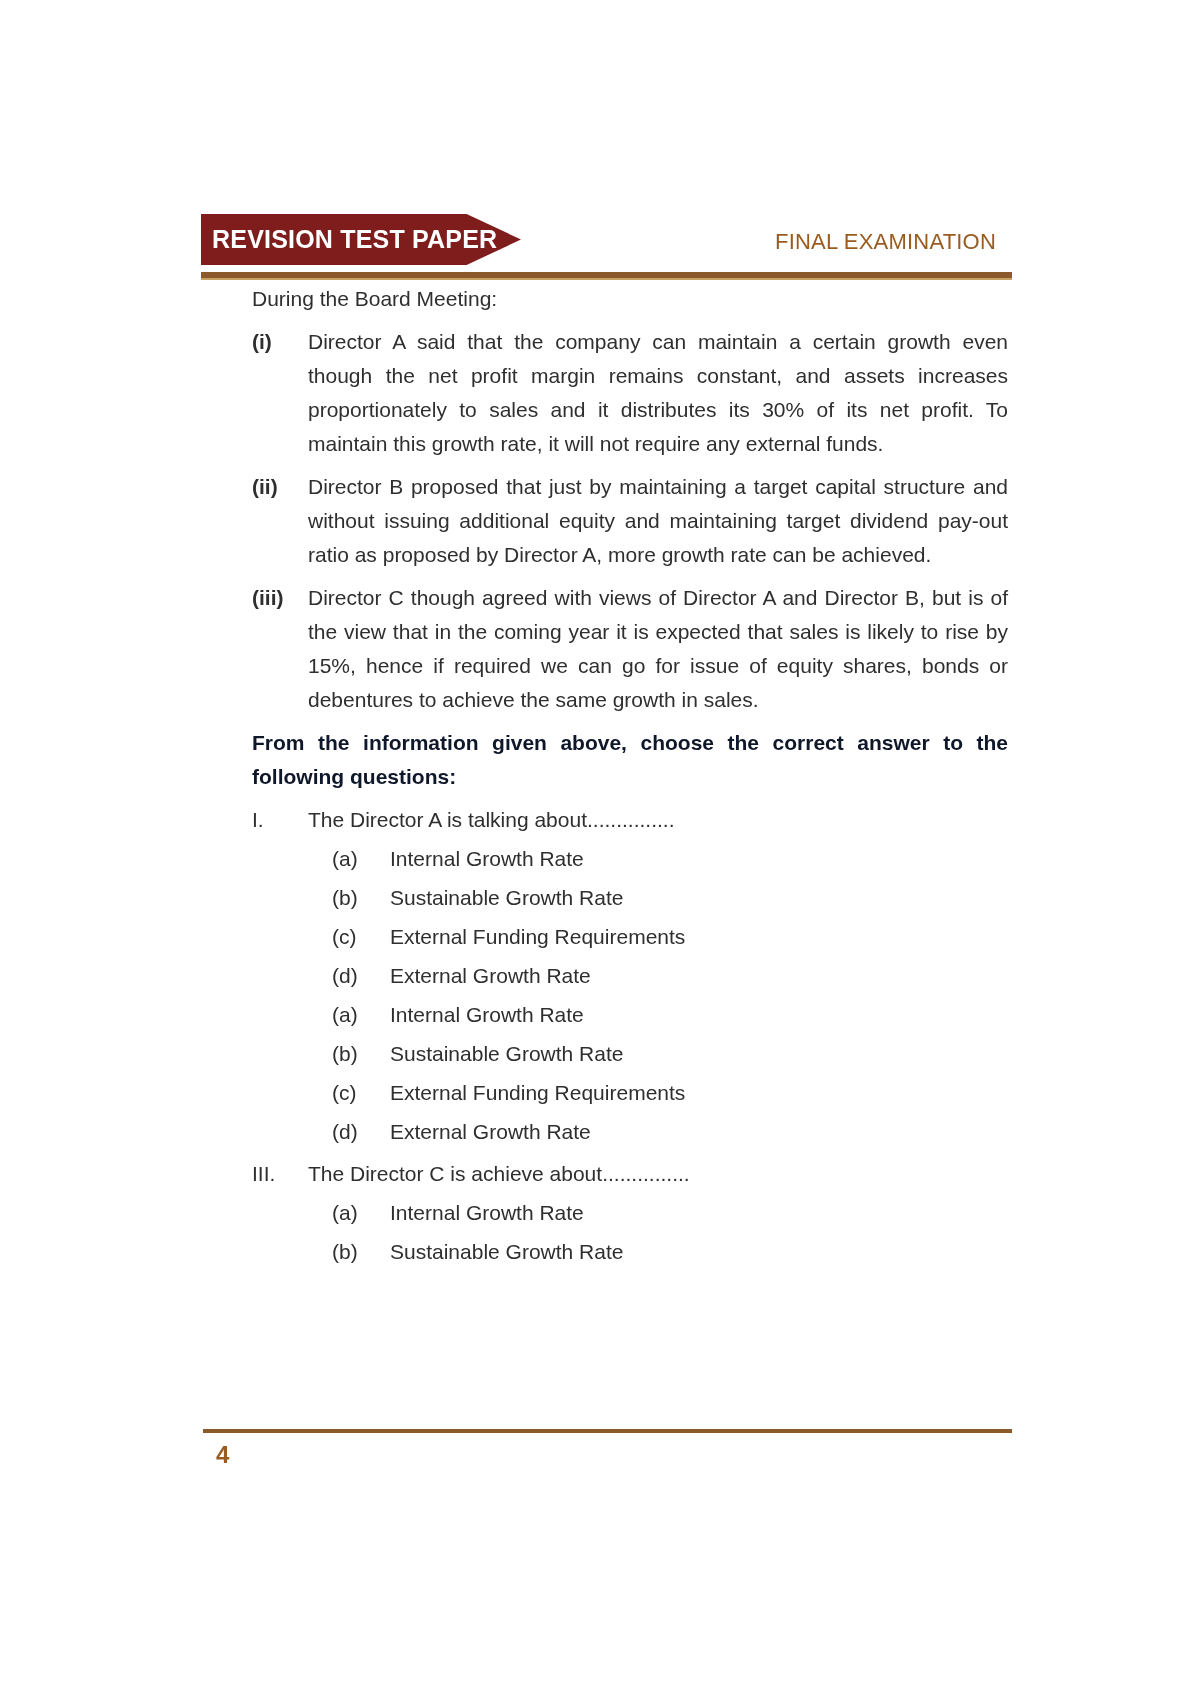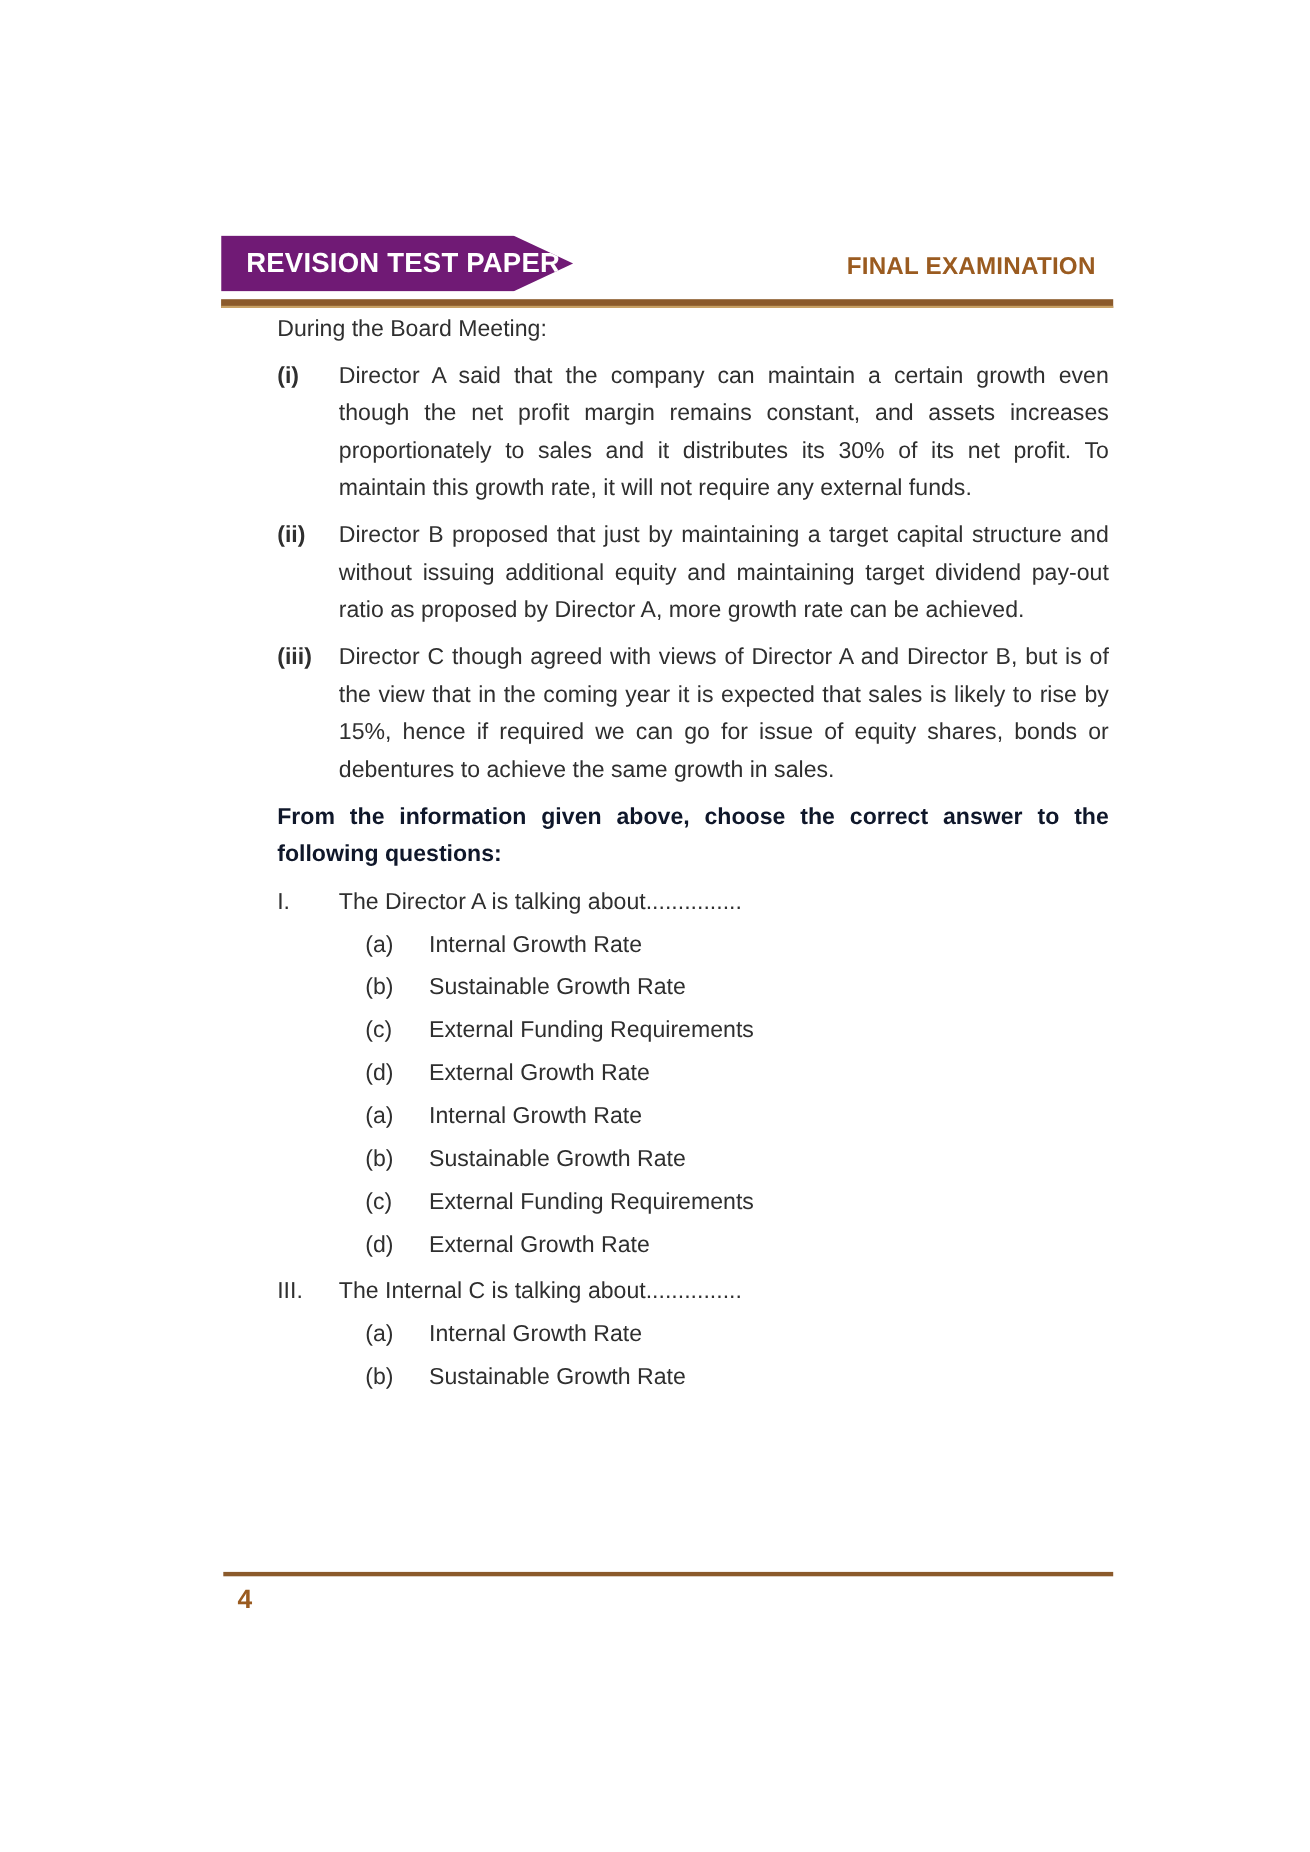--- a/index.html
+++ b/index.html
@@ -11,38 +11,38 @@
     font-family: "Liberation Sans", sans-serif;
     color: #2f2f2f;
     overflow: hidden;
   }
 
   
   .hdr-banner {
     position: absolute;
     left: 201px; top: 214px;
     width: 320px; height: 51px;
-    background: #701a75;
+    background: #7f1d1d;
     clip-path: polygon(0 0, 83% 0, 100% 50%, 83% 100%, 0 100%);
-    display: flex; align-items: center; justify-content: center;
+    display: flex; align-items: center;
   }
   .hdr-banner span {
     color: #ffffff;
     font-size: 25px;
     font-weight: bold;
     padding-left: 11px;
     letter-spacing: 0.2px;
     white-space: nowrap;
   }
   .hdr-right {
     position: absolute;
     top: 229px; right: 195px;
     color: #9A5B20;
     font-size: 22px;
-    font-weight: bold;
+    font-weight: normal;
     letter-spacing: 0.2px;
   }
   .hdr-bar {
     position: absolute;
     left: 201px; top: 272px;
     width: 811px; height: 6px;
     background: #8B5A2B;
     border-bottom: 2px solid #C8A165;
   }
 
@@ -186,21 +186,21 @@
       </div>
       <div class="option-row">
         <div class="opt-label">(d)</div>
         <div class="opt-text">External Growth Rate</div>
       </div>
     </div>
 
     <div class="question">
       <div class="q-row">
         <div class="q-label">III.</div>
-        <div class="q-text">The Internal C is talking about...............</div>
+        <div class="q-text">The Director C is achieve about...............</div>
       </div>
       <div class="option-row">
         <div class="opt-label">(a)</div>
         <div class="opt-text">Internal Growth Rate</div>
       </div>
       <div class="option-row">
         <div class="opt-label">(b)</div>
         <div class="opt-text">Sustainable Growth Rate</div>
       </div>
     </div>

